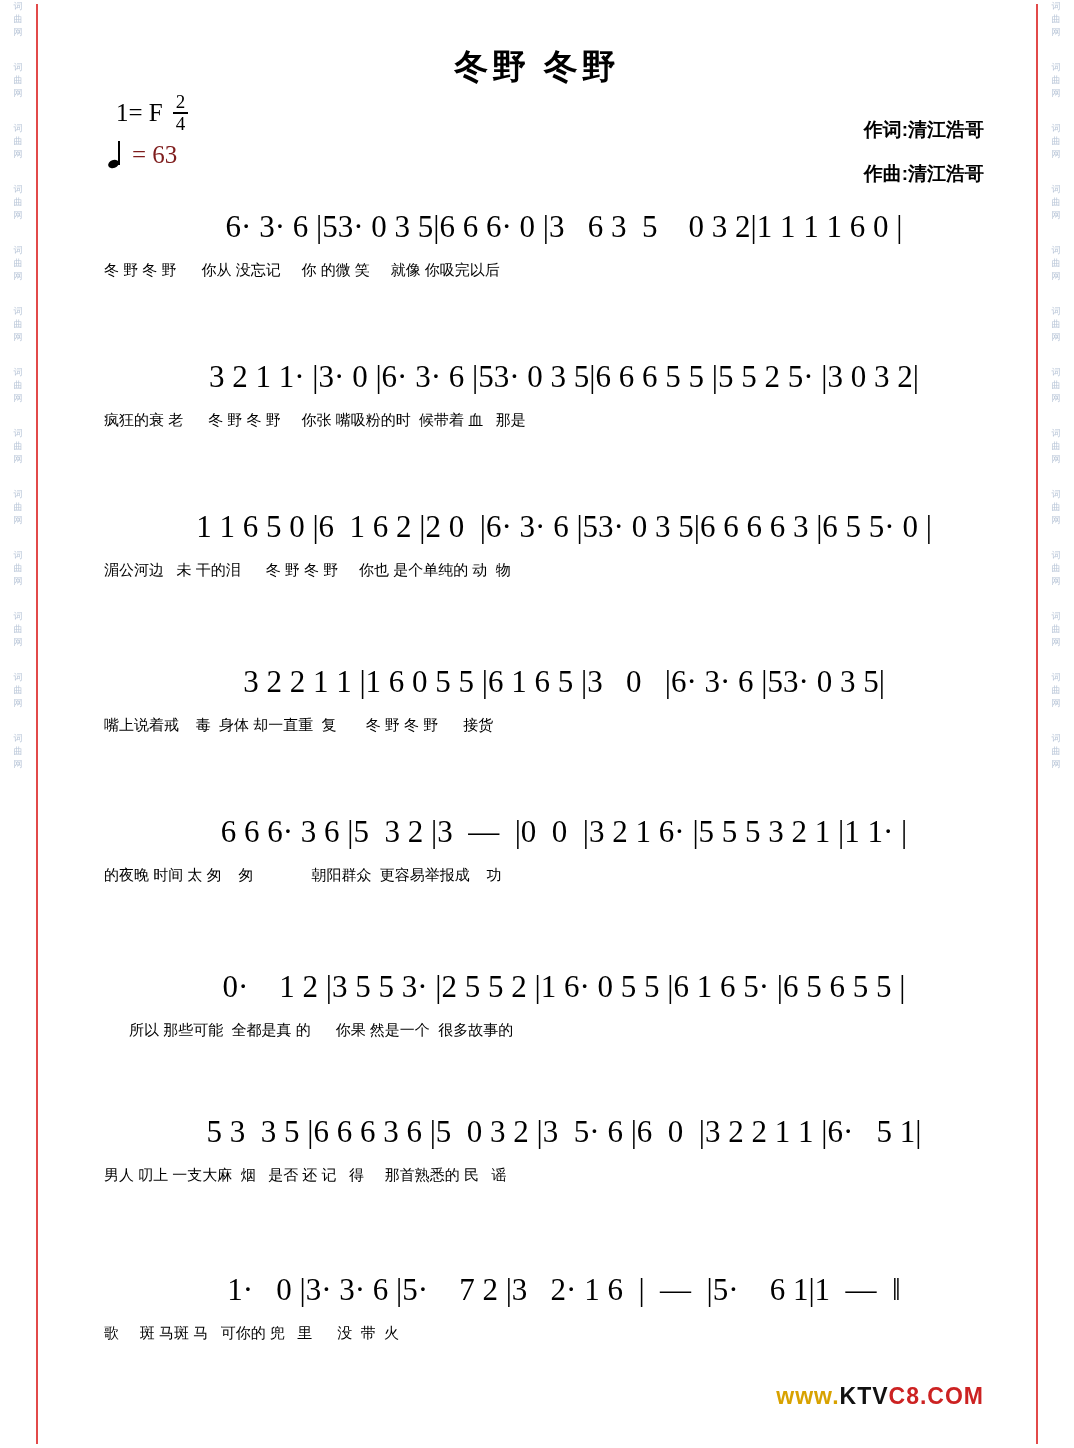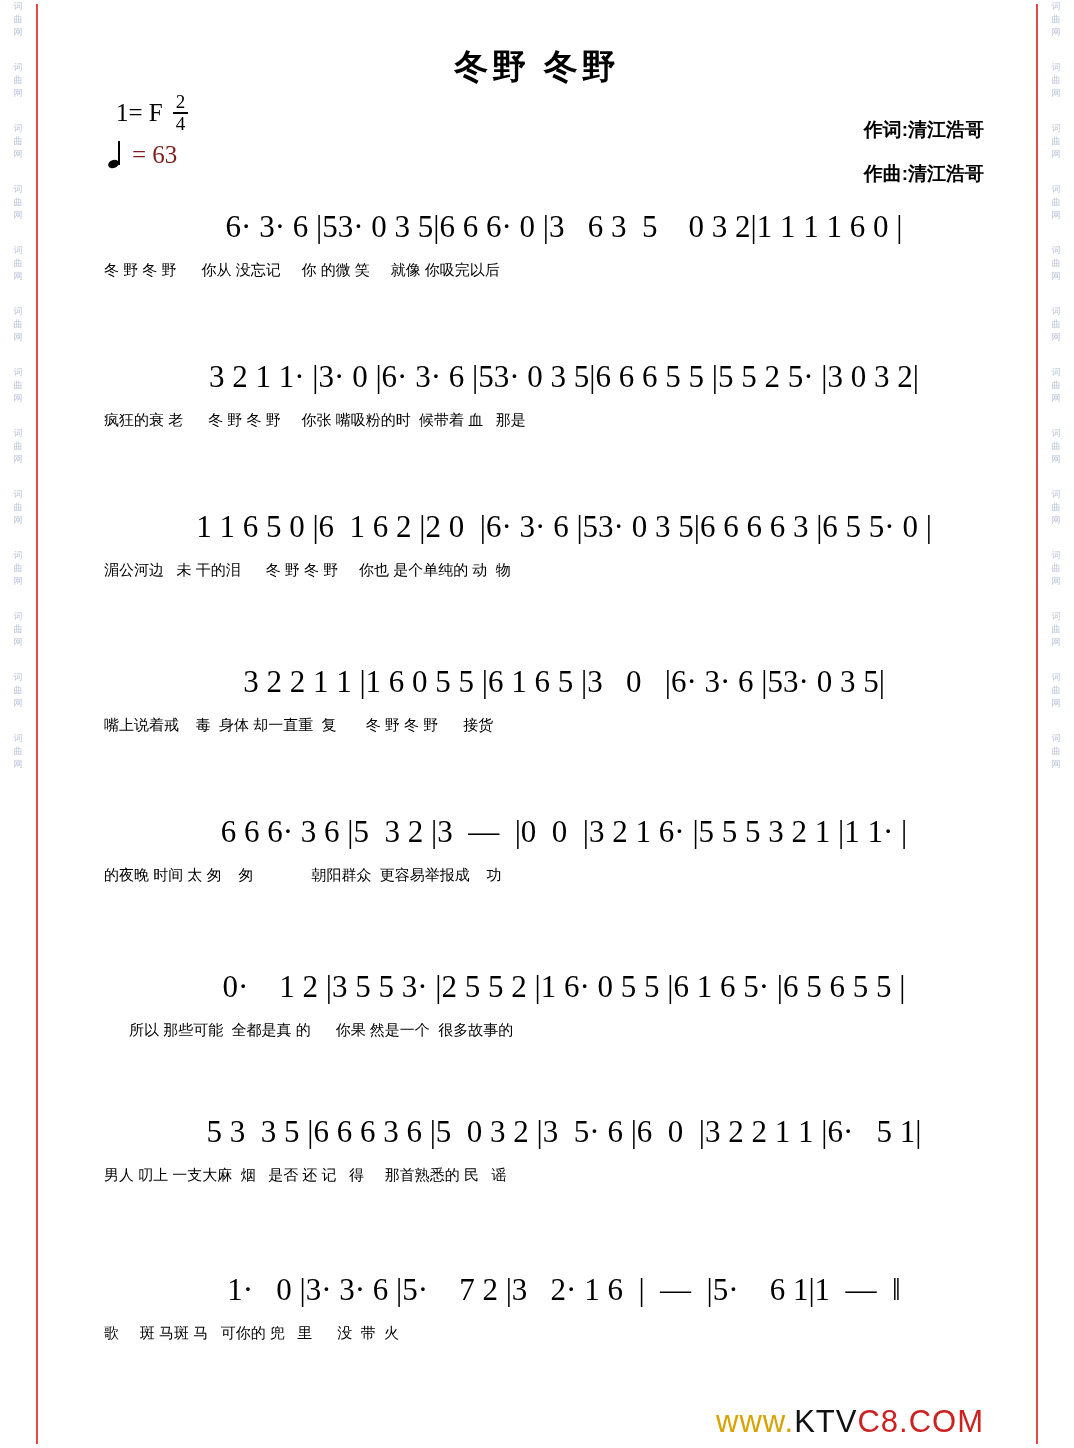--- a/index.html
+++ b/index.html
@@ -121,24 +121,24 @@
     height:40px;
     font-family:"Liberation Sans", sans-serif;
     font-size:15px;
     color:#000;
     white-space:pre;
     letter-spacing:0px;
   }
 
   .footer-url{
     position:absolute;
-    right:52px;bottom:4px;
-    font-family:"Liberation Sans", sans-serif;
-    font-size:31px;
-    font-weight:normal;
+    right:52px;bottom:34px;
+    font-family:"Liberation Sans", sans-serif;
+    font-size:23px;
+    font-weight:bold;
     letter-spacing:1px;
   }
   .footer-url .w{color:#d8a200;}
   .footer-url .k{color:#111;}
   .footer-url .c{color:#cc2222;}
 </style>
 </head>
 <body>
 
 <div class="wm-col left">

